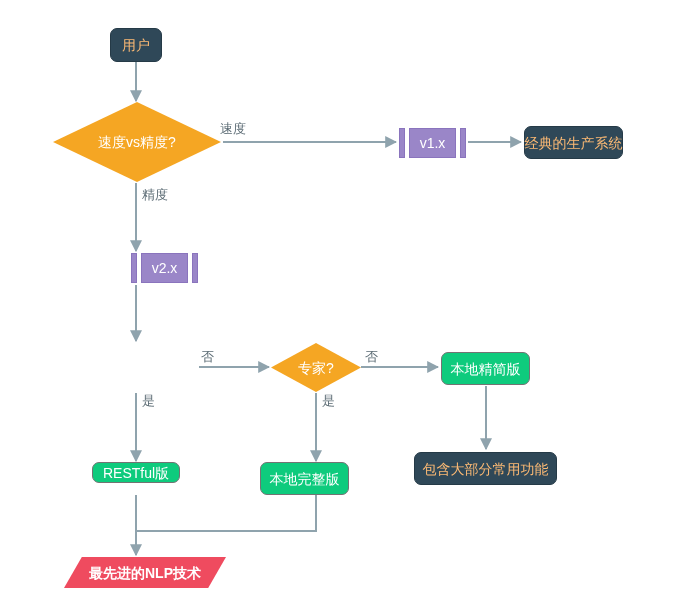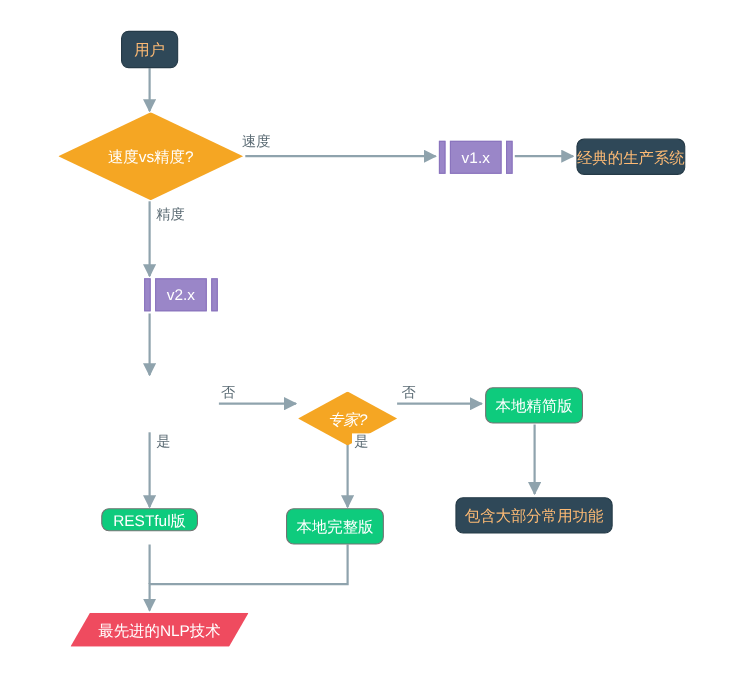--- a/index.html
+++ b/index.html
@@ -103,20 +103,21 @@
     border-radius: 7px;
     color: #ffffff;
     font-size: 14px;
   }
 
   
   .node-para {
     background: transparent;
     color: #ffffff;
     font-size: 14px;
+    font-weight: bold;
   }
   .node-para .par {
     position: absolute;
     left: 0; top: 0; right: 0; bottom: 0;
     background: #EF4B5F;
     -webkit-clip-path: polygon(11% 0%, 100% 0%, 89% 100%, 0% 100%);
     clip-path: polygon(11% 0%, 100% 0%, 89% 100%, 0% 100%);
   }
   .node-para .par-label {
     position: relative;
@@ -194,21 +195,21 @@
     <span>经典的生产系统</span>
   </div>
 
   <div class="node node-sub" style="left:103px; top:253px; width:67px; height:30px;margin-left:28px;">
     <span class="bar bar-l"></span>
     <span class="bar bar-r"></span>
     <span class="core">v2.x</span>
   </div>
 
 
-  <div class="node node-decision" style="left:271px; top:356px; width:90px; height:49px;font-style:italic;">
+  <div class="node node-decision" style="left:271px; top:343px; width:90px; height:49px;">
     <span class="dia"></span>
     <span class="dia-label">专家?</span>
   </div>
 
   <div class="node node-green" style="left:441px; top:352px; width:89px; height:33px;">
     <span>本地精简版</span>
   </div>
 
   <div class="node node-dark" style="left:414px; top:452px; width:143px; height:33px;">
     <span>包含大部分常用功能</span>

